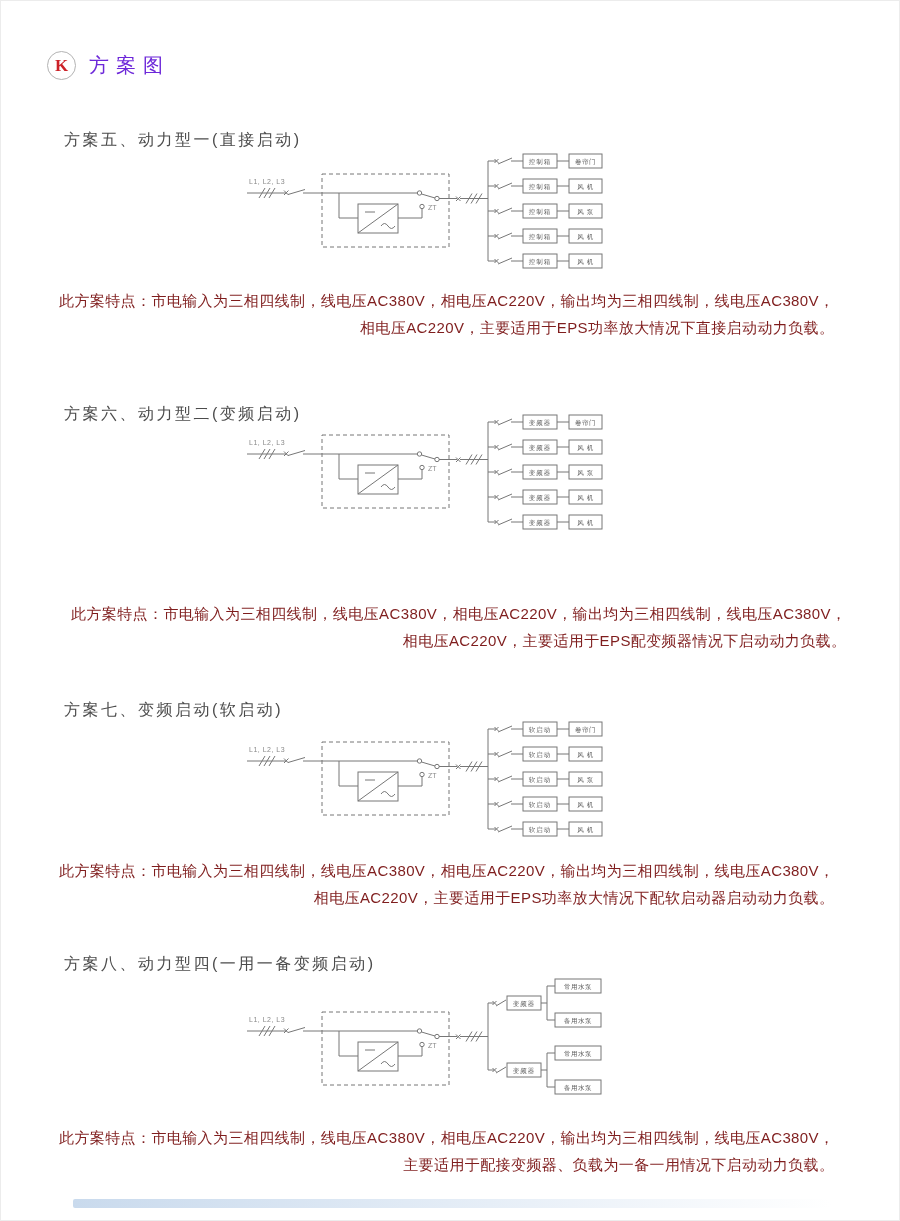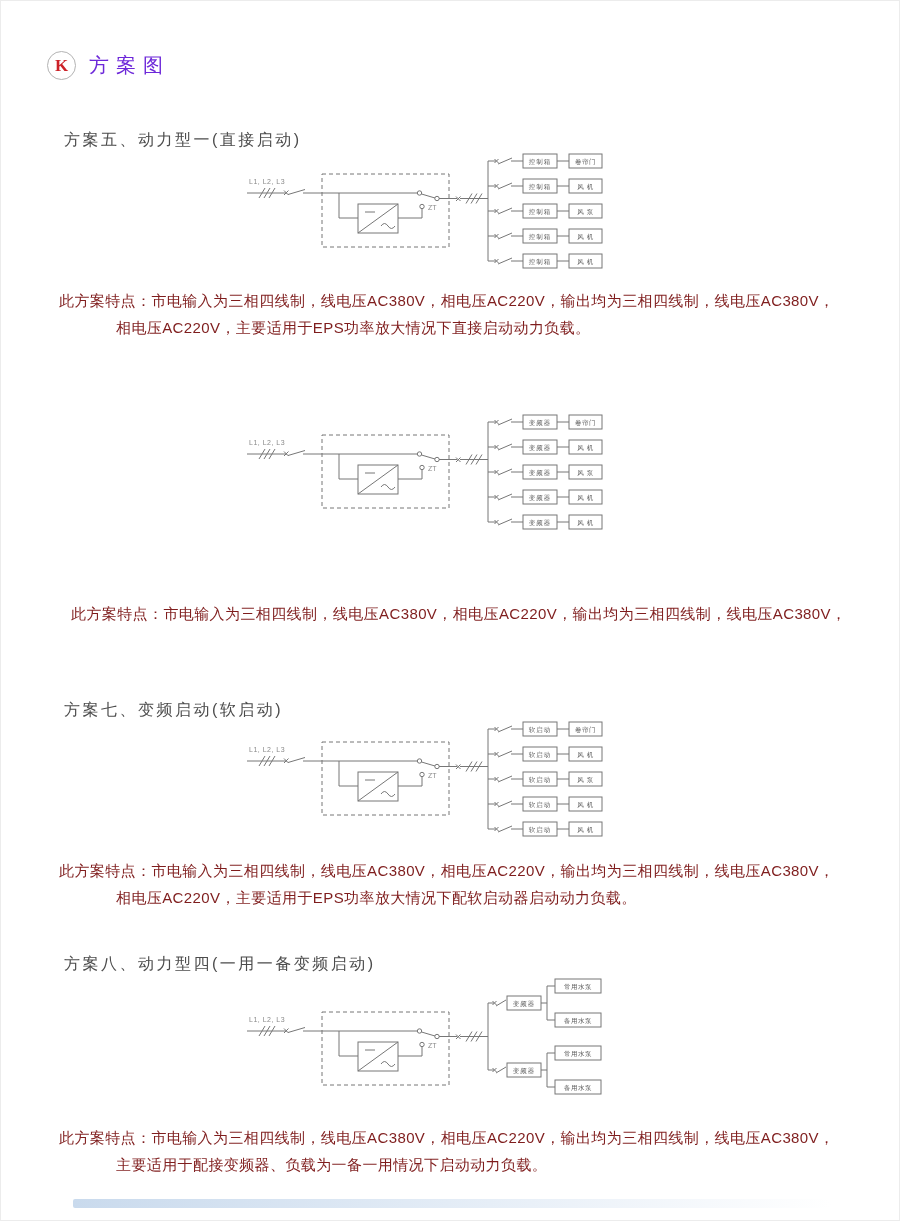--- a/index.html
+++ b/index.html
@@ -15,21 +15,21 @@
     font-family:"Liberation Serif","DejaVu Serif",serif;font-weight:bold;font-size:17px;color:#cc2127;
   }
   .hdr-title{font-size:20px;color:#6d28d9;letter-spacing:7px;}
   .sec-title{position:absolute;left:63px;font-size:16px;color:#4c4c4c;letter-spacing:2.5px;margin-top:33px;}
   .t5{top:96px}.t6{top:370px}.t7{top:666px}.t8{top:920px}
   .diagram{position:absolute;left:240px;width:392px;}
   .d5{top:145px;height:130px}.d6{top:406px;height:130px}.d7{top:713px;height:130px}.d8{top:961px;height:142px}
   svg{font-family:"Liberation Sans","DejaVu Sans",sans-serif;}
   .feat{position:absolute;left:58px;font-size:15px;color:#7f1d1d;line-height:27px;letter-spacing:.4px;white-space:nowrap;}
   .f1{top:286px}.f2{top:599px;left:70px}.f3{top:856px}.f4{top:1123px}
-  .fl2{margin-left:57px;}
+  .fl2{margin-left:57px;text-align:right;}
   .footer-bar{
     position:absolute;left:72px;top:1198px;width:758px;height:9px;
     background:linear-gradient(to right,#c9daed 0%,#e6eef7 55%,#ffffff 100%);
     border-radius:2px;
   }
 </style>
 </head>
 <body>
 
 <div class="page">
@@ -123,20 +123,21 @@
       <text x="299" y="92.5" fill="#5a5a5a" font-size="6.5" letter-spacing="1" text-anchor="middle">控制箱</text>
       <text x="344.5" y="92.5" fill="#5a5a5a" font-size="6.5" letter-spacing=".5" text-anchor="middle">风 机</text>
       <text x="299" y="117.5" fill="#5a5a5a" font-size="6.5" letter-spacing="1" text-anchor="middle">控制箱</text>
       <text x="344.5" y="117.5" fill="#5a5a5a" font-size="6.5" letter-spacing=".5" text-anchor="middle">风 机</text>
     </svg>
   <div class="feat f1">
     <div class="fl1"><span>此方案特点：</span><span>市电输入为三相四线制，线电压AC380V，相电压AC220V，输出均为三相四线制，线电压AC380V，</span></div>
     <div class="fl2">相电压AC220V，主要适用于EPS功率放大情况下直接启动动力负载。</div>
   </div>
 
+  <div class="sec-title t6">方案六、动力型二(变频启动)</div>
   <svg class="diagram d6" viewBox="0 0 392 130">
       <g stroke="#777" stroke-width="1" fill="none">
         <line x1="6" y1="47" x2="46" y2="47"></line>
         <line x1="18" y1="52" x2="24" y2="42"></line>
         <line x1="23" y1="52" x2="29" y2="42"></line>
         <line x1="28" y1="52" x2="34" y2="42"></line>
         <line x1="43" y1="44.5" x2="47.5" y2="49"></line>
         <line x1="43" y1="49" x2="47.5" y2="44.5"></line>
         <line x1="47" y1="48.5" x2="64" y2="43.5"></line>
         <line x1="62" y1="47" x2="176.5" y2="47"></line>
@@ -210,20 +211,21 @@
       <text x="344.5" y="42.5" fill="#5a5a5a" font-size="6.5" letter-spacing=".5" text-anchor="middle">风 机</text>
       <text x="299" y="67.5" fill="#5a5a5a" font-size="6.5" letter-spacing="1" text-anchor="middle">变频器</text>
       <text x="344.5" y="67.5" fill="#5a5a5a" font-size="6.5" letter-spacing=".5" text-anchor="middle">风 泵</text>
       <text x="299" y="92.5" fill="#5a5a5a" font-size="6.5" letter-spacing="1" text-anchor="middle">变频器</text>
       <text x="344.5" y="92.5" fill="#5a5a5a" font-size="6.5" letter-spacing=".5" text-anchor="middle">风 机</text>
       <text x="299" y="117.5" fill="#5a5a5a" font-size="6.5" letter-spacing="1" text-anchor="middle">变频器</text>
       <text x="344.5" y="117.5" fill="#5a5a5a" font-size="6.5" letter-spacing=".5" text-anchor="middle">风 机</text>
     </svg>
   <div class="feat f2">
     <div class="fl1"><span>此方案特点：</span><span>市电输入为三相四线制，线电压AC380V，相电压AC220V，输出均为三相四线制，线电压AC380V，</span></div>
+    <div class="fl2">相电压AC220V，主要适用于EPS配变频器情况下启动动力负载。</div>
   </div>
 
   <div class="sec-title t7">方案七、变频启动(软启动)</div>
   <svg class="diagram d7" viewBox="0 0 392 130">
       <g stroke="#777" stroke-width="1" fill="none">
         <line x1="6" y1="47" x2="46" y2="47"></line>
         <line x1="18" y1="52" x2="24" y2="42"></line>
         <line x1="23" y1="52" x2="29" y2="42"></line>
         <line x1="28" y1="52" x2="34" y2="42"></line>
         <line x1="43" y1="44.5" x2="47.5" y2="49"></line>

